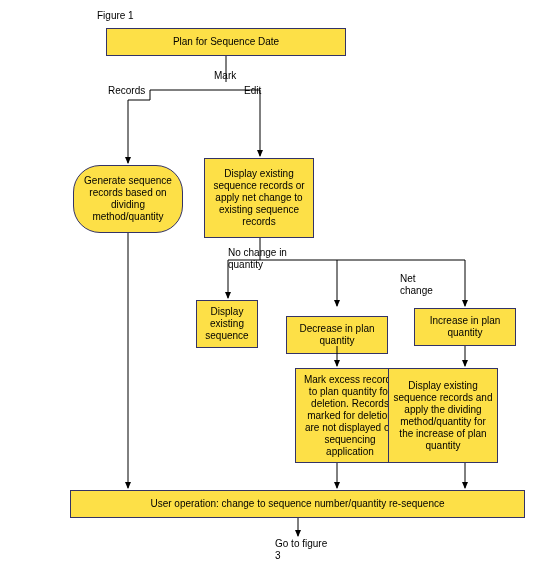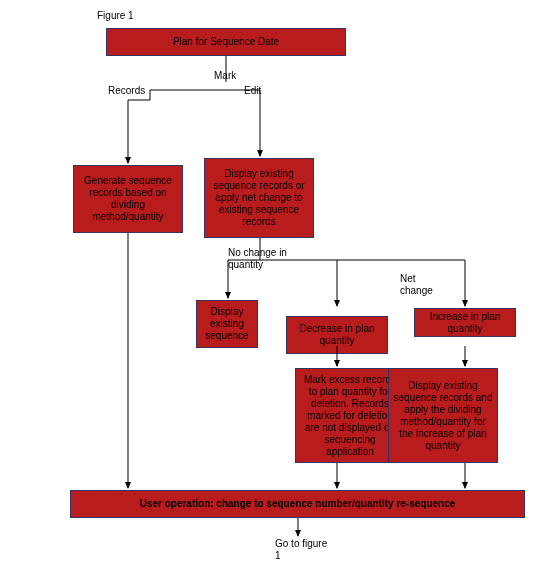--- a/index.html
+++ b/index.html
@@ -8,21 +8,21 @@
     color: #000;
     background: #fff;
     margin: 0;
     padding: 0;
     width: 547px;
     height: 571px;
     position: relative;
   }
   .box {
     position: absolute;
-    background: #b91c1c;
+    background: #fde047;
     border: 1px solid #333366;
     text-align: center;
     display: flex;
     align-items: center;
     justify-content: center;
     padding: 4px;
     box-sizing: border-box;
     line-height: 1.2;
   }
   .label {
@@ -46,42 +46,42 @@
     fill: #000;
   }
 </style>
 </head>
 <body>
 
 <div class="label" style="left:97px; top:10px;">Figure 1</div>
 
 <div class="box" style="left:106px; top:28px; width:240px; height:28px;">Plan for Sequence Date</div>
 
-<div class="box" style="left:73px; top:165px; width:110px; height:68px;">Generate sequence records based on dividing method/quantity</div>
+<div class="box" style="left:73px; top:165px; width:110px; height:68px;border-radius:27px;">Generate sequence records based on dividing method/quantity</div>
 
 <div class="box" style="left:204px; top:158px; width:110px; height:80px;">Display existing sequence records or apply net change to existing sequence records</div>
 
 <div class="box" style="left:196px; top:300px; width:62px; height:48px;">Display existing sequence</div>
 
 <div class="box" style="left:286px; top:308px; width:102px; height:38px;margin-top:8px;">Decrease in plan quantity</div>
 
-<div class="box" style="left:414px; top:308px; width:102px; height:29px;">Increase in plan quantity</div>
+<div class="box" style="left:414px; top:308px; width:102px; height:38px;">Increase in plan quantity</div>
 
 <div class="box" style="left:282px; top:368px; width:110px; height:95px;margin-left:13px;">Mark excess records to plan quantity for deletion. Records marked for deletion are not displayed on sequencing application</div>
 
 <div class="box" style="left:388px; top:368px; width:110px; height:95px;">Display existing sequence records and apply the dividing method/quantity for the increase of plan quantity</div>
 
-<div class="box" style="left:70px; top:490px; width:455px; height:28px;font-weight:bold;">User operation: change to sequence number/quantity re-sequence</div>
+<div class="box" style="left:70px; top:490px; width:455px; height:28px;">User operation: change to sequence number/quantity re-sequence</div>
 
 <div class="label" style="left:214px; top:70px;">Mark</div>
 <div class="label" style="left:108px; top:85px;">Records</div>
 <div class="label" style="left:244px; top:85px;">Edit</div>
 <div class="label" style="left:204px; top:247px; width:60px;margin-left:24px;">No change in quantity</div>
 <div class="label" style="left:400px; top:273px; width:50px;">Net change</div>
-<div class="label" style="left:275px; top:538px; width:60px;">Go to figure 1</div>
+<div class="label" style="left:275px; top:538px; width:60px;">Go to figure 3</div>
 
 <svg>
   <defs>
     <marker id="arrow" markerWidth="8" markerHeight="8" refX="6" refY="3" orient="auto">
       <path d="M0,0 L7,3 L0,6 Z" class="arrowhead"></path>
     </marker>
   </defs>
 
   <line x1="226" y1="56" x2="226" y2="82"></line>
 

